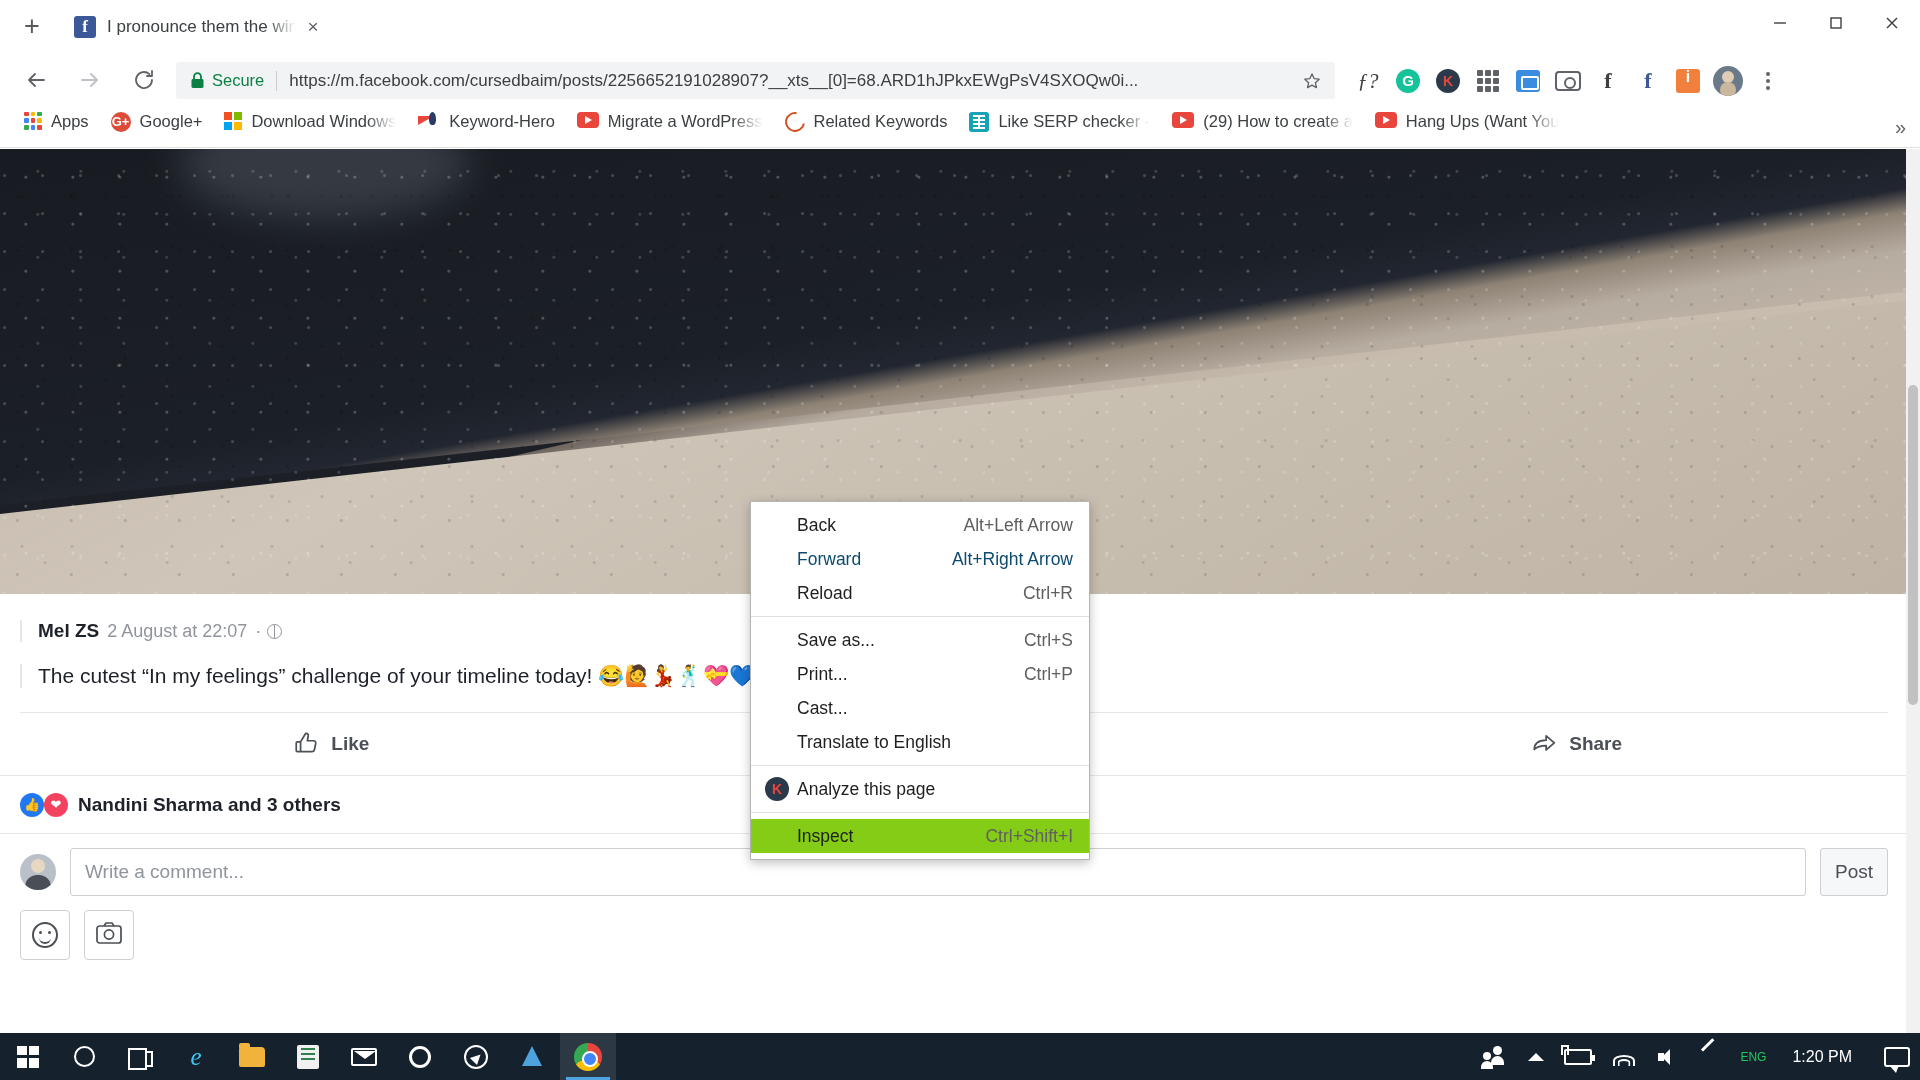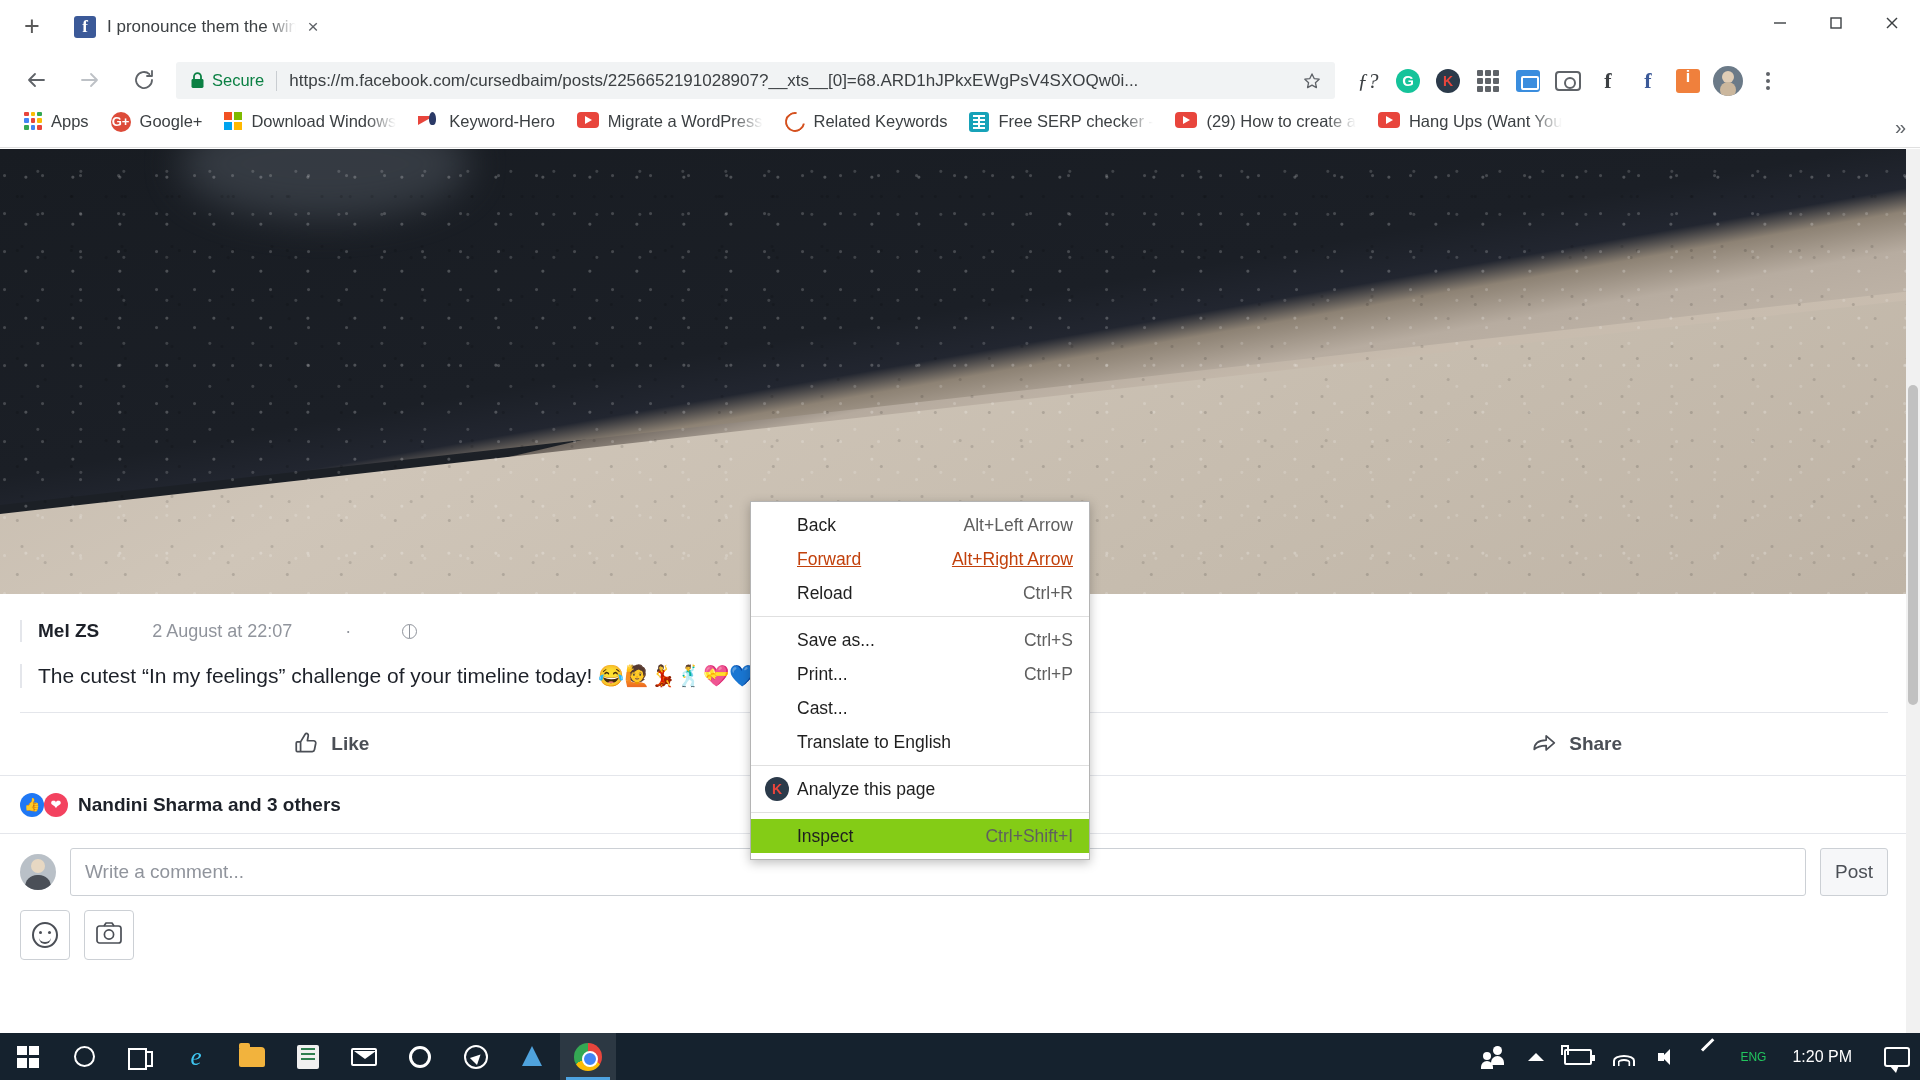--- a/index.html
+++ b/index.html
@@ -179,21 +179,21 @@
     background-size: 38px 38px, 54px 54px, 47px 47px, 61px 61px, 43px 43px, 50px 50px;
     opacity: 0.75; filter: blur(0.6px);
   }
   .photo-blob {
     position: absolute; left: 180px; top: -40px; width: 290px; height: 110px;
     border-radius: 50%; background: #3a4048; filter: blur(18px); opacity: 0.85;
   }
 
   .post-body { position: absolute; left: 0; top: 445px; width: 1908px; background:#fff; }
   .post-inner { padding: 26px 20px 0 20px; }
-  .post-header { display: flex; align-items: baseline; border-left: 2px solid #e4e6eb; padding-left: 16px; gap: 45px; }
+  .post-header { display: flex; align-items: baseline; border-left: 2px solid #e4e6eb; padding-left: 16px; }
   .author { font-size: 19px; font-weight: bold; color: #1d2129; margin-right: 8px; }
   .post-meta { font-size: 18px; color: #90949c; }
   .globe-ico { display:inline-block; width: 15px; height: 15px; border-radius: 50%;
       border: 1.5px solid #90949c; position: relative; top: 2px; margin-left: 6px;
       background: linear-gradient(90deg, transparent 46%, #90949c 46%, #90949c 54%, transparent 54%); }
   .post-text {
     border-left: 2px solid #e4e6eb; padding-left: 16px; margin-top: 22px;
     font-size: 21px; color: #1d2129; white-space: nowrap;
   }
   .hashtag { color: #365899; }
@@ -243,21 +243,21 @@
     background: #ffffff; border: 1px solid #b4b4b4;
     box-shadow: 0 3px 10px rgba(0,0,0,0.25);
     padding: 6px 0; z-index: 40;
   }
   .ctx-item {
     height: 34px; display: flex; align-items: center;
     padding: 0 16px 0 0; font-size: 17.5px; color: #1f1f1f; position: relative;
   }
   .ctx-item .lbl { margin-left: 46px; flex: 1 1 auto; white-space: nowrap; }
   .ctx-item .sc { color: #5f5f5f; font-size: 17.5px; white-space: nowrap; }
-  .ctx-item.disabled .lbl, .ctx-item.disabled .sc { color: #c2410c; text-decoration: underline; }
+  .ctx-item.disabled .lbl, .ctx-item.disabled .sc { color: #0c4a6e; }
   .ctx-item.selected { background: #84cc16; }
   .ctx-sep { height: 1px; background: #e0e0e0; margin: 6px 0; }
   .ctx-icon { position: absolute; left: 14px; top: 5px; width: 24px; height: 24px;
       border-radius: 50%; background: #2b3a4a; color: #e8453c;
       font-size: 14px; font-weight: bold; line-height: 24px; text-align: center; }
 
   
   .taskbar {
     position: absolute; left: 0; top: 1033px; width: 1920px; height: 47px;
     background: #15222e; display: flex; align-items: center;
@@ -481,21 +481,21 @@
     <span class="bm-label fade">Migrate a WordPress</span>
   </div>
 
   <div class="bm">
     <span class="ic-rk"></span>
     <span class="bm-label">Related Keywords</span>
   </div>
 
   <div class="bm">
     <span class="ic-serp"></span>
-    <span class="bm-label fade">Free SERP checker -</span>
+    <span class="bm-label fade">Like SERP checker -</span>
   </div>
 
   <div class="bm">
     <span class="ic-yt"></span>
     <span class="bm-label fade">(29) How to create a</span>
   </div>
 
   <div class="bm">
     <span class="ic-yt"></span>
     <span class="bm-label fade">Hang Ups (Want You</span>

